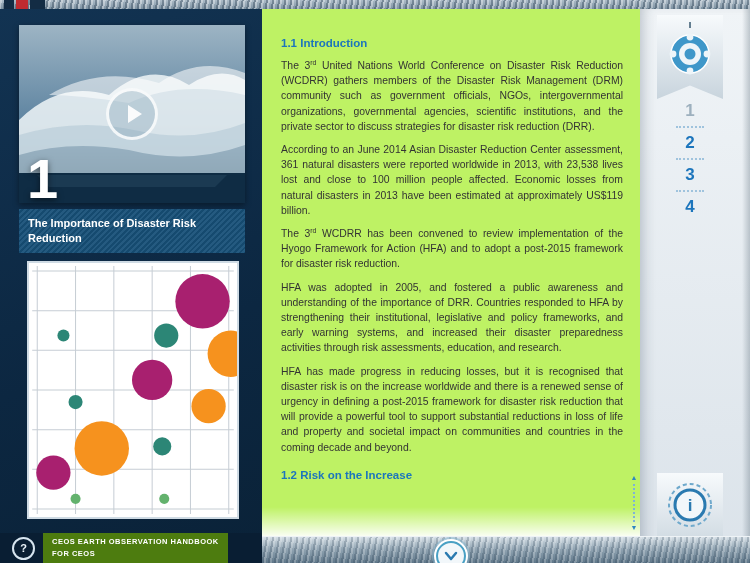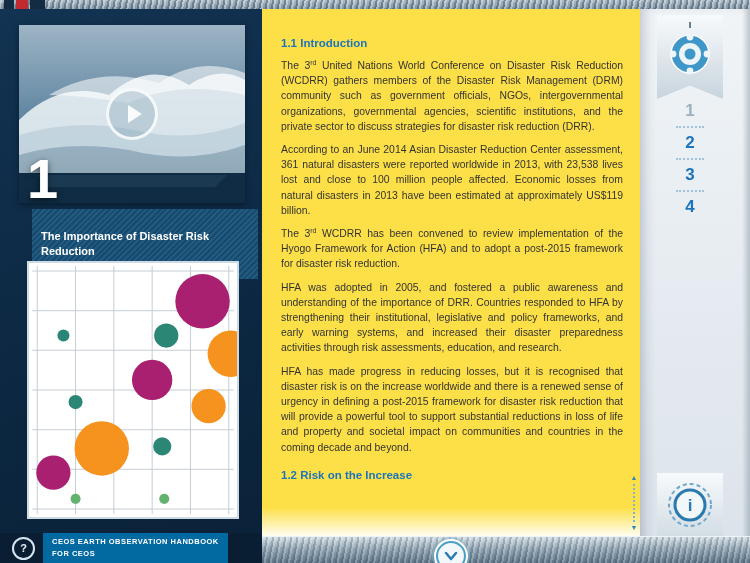--- a/index.html
+++ b/index.html
@@ -19,39 +19,39 @@
   .left-panel{position:absolute;top:9px;left:0;width:262px;height:554px;z-index:1;
     background:linear-gradient(160deg,#123352 0%,#0c2741 60%,#0a2238 100%);}
   .video-thumb{position:absolute;left:19px;top:16px;width:226px;height:178px;overflow:hidden;cursor:pointer;box-shadow:0 2px 6px rgba(0,0,0,.4);}
   .video-thumb svg{display:block;width:100%;height:100%;}
   .play-btn{position:absolute;left:50%;top:50%;transform:translate(-50%,-50%);width:46px;height:46px;border-radius:50%;
     border:3px solid rgba(255,255,255,.85);background:rgba(130,160,180,.35);
     display:flex;align-items:center;justify-content:center;cursor:pointer;}
   .play-tri{width:0;height:0;border-left:14px solid rgba(255,255,255,.92);border-top:9px solid transparent;border-bottom:9px solid transparent;margin-left:5px;}
   .chapter-num{position:absolute;left:8px;bottom:-4px;font-size:56px;font-weight:bold;color:#fff;line-height:1;text-shadow:0 2px 6px rgba(0,0,0,.55);}
 
-  .chapter-title{position:absolute;left:19px;top:200px;width:226px;box-sizing:border-box;padding:20px 9px;
+  .chapter-title{position:absolute;left:19px;top:200px;width:226px;box-sizing:border-box;padding:7px 9px;
     background-color:#175078;
     background-image:repeating-linear-gradient(135deg,rgba(255,255,255,.06) 0 2px,rgba(0,0,0,.08) 2px 4px);
-    color:#fff;font-size:11px;font-weight:bold;line-height:1.35;margin-left:13px;}
+    color:#fff;font-size:11px;font-weight:bold;line-height:1.35;}
 
   .chart-thumb{position:absolute;left:27px;top:252px;width:212px;height:258px;background:#fff;
     border:2px solid #cfdbe4;box-sizing:border-box;cursor:pointer;}
   .chart-thumb svg{display:block;width:100%;height:100%;}
 
   .left-footer{position:absolute;left:0;bottom:0;width:262px;height:30px;background:#091e33;z-index:3;
     display:flex;align-items:center;gap:8px;padding-left:12px;box-sizing:border-box;}
   .help-btn{width:19px;height:19px;border-radius:50%;border:2px solid #d7e5f0;color:#eaf2f8;
     font-size:11px;font-weight:bold;display:flex;align-items:center;justify-content:center;
     background:transparent;flex:0 0 auto;cursor:pointer;box-sizing:content-box;}
-  .footer-band{background:#0369a1;color:#fff;font-size:7.5px;font-weight:bold;letter-spacing:.5px;
+  .footer-band{background:#4d7c0f;color:#fff;font-size:7.5px;font-weight:bold;letter-spacing:.5px;
     padding:3px 9px;line-height:1.55;}
 
   
-  .content{position:absolute;left:262px;top:9px;width:378px;height:528px;background:#fde047;z-index:1;
+  .content{position:absolute;left:262px;top:9px;width:378px;height:528px;background:#bef264;z-index:1;
     box-sizing:border-box;padding:28px 17px 0 19px;overflow:hidden;}
   .section-heading{color:#1c75bc;font-size:11.5px;font-weight:bold;margin:14px 0 9px;}
   .section-heading:first-child{margin-top:0;}
   .para{font-size:10.4px;line-height:15.2px;color:#333;text-align:justify;margin:0 0 8px;}
   .para sup{font-size:7px;line-height:0;vertical-align:super;}
   .fade{position:absolute;left:0;right:0;bottom:0;height:30px;pointer-events:none;
     background:linear-gradient(rgba(255,255,255,0),rgba(255,255,255,.95));}
 
   
   .scroll-hint{position:absolute;left:627px;top:474px;width:14px;height:58px;z-index:2;

